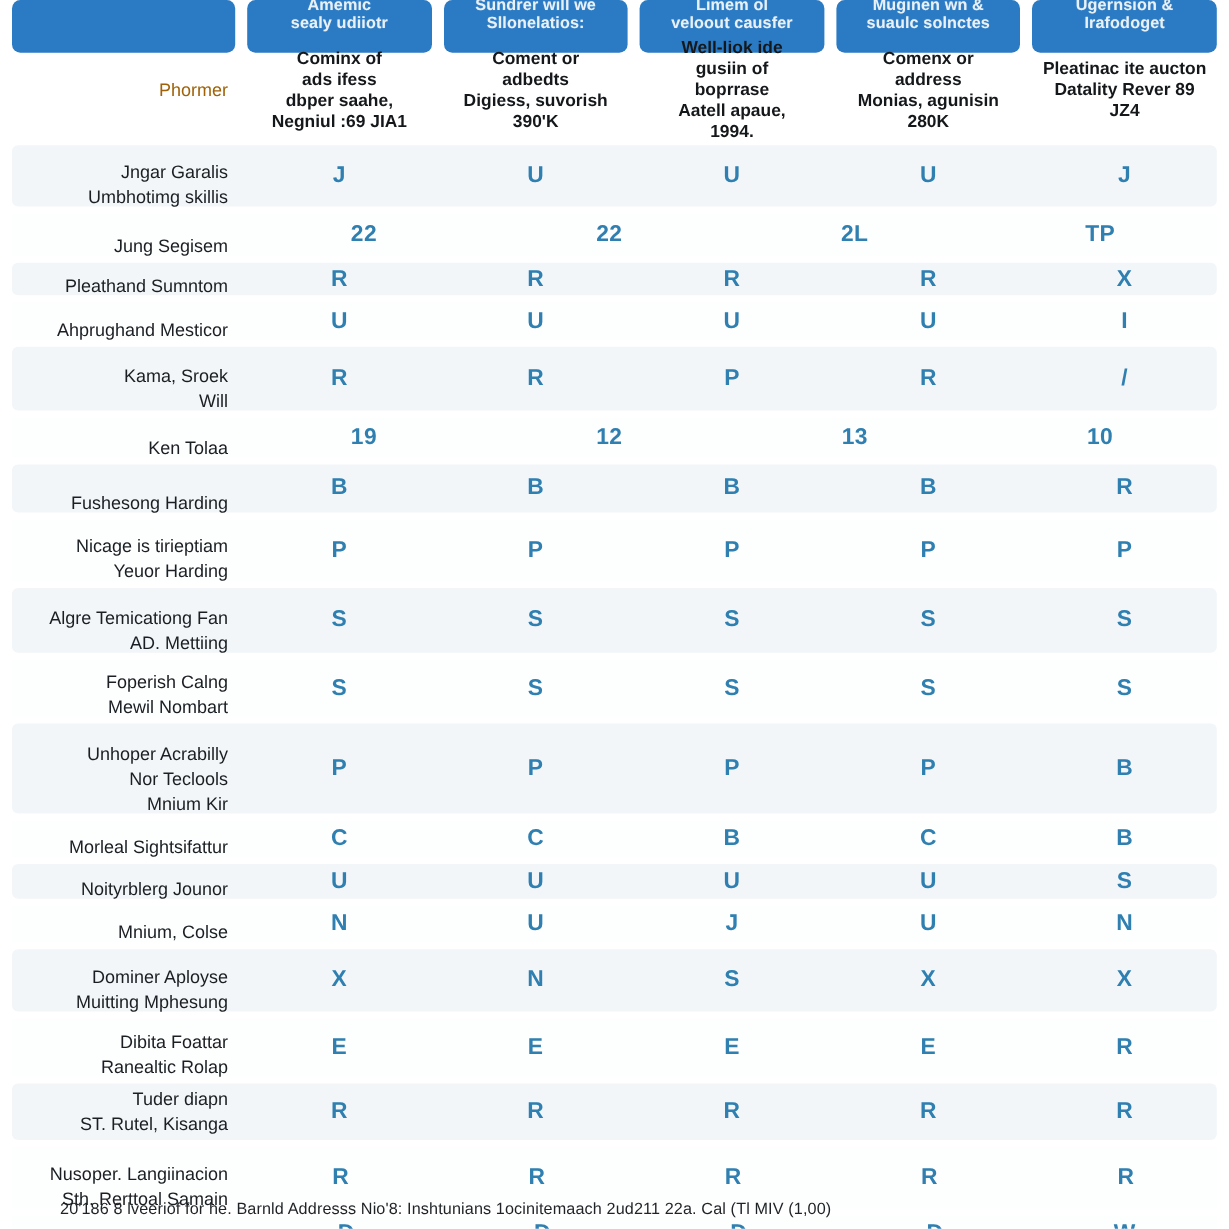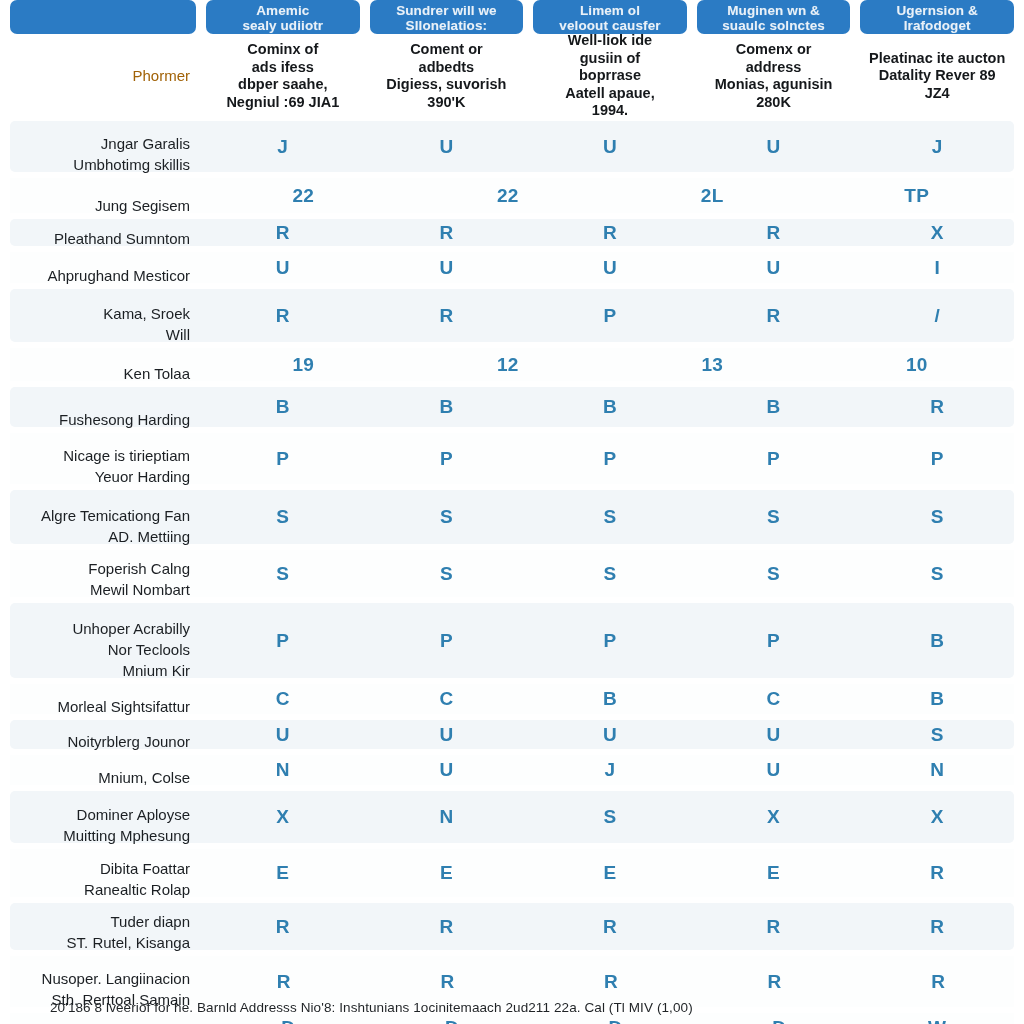--- a/index.html
+++ b/index.html
@@ -23,33 +23,33 @@
   #header-band {
     position: absolute;
     top: 0; left: 0;
     width: 1024px;
     height: 34px;
     display: flex;
     padding: 0 10px;
     gap: 10px;
   }
   .hdr-cell {
-    height: 34px;
+    height: 44px;
     background: #2b7bc4;
     border-radius: 7px;
     color: #e9f1f8;
     font-size: 13.5px;
     font-weight: 700;
     line-height: 15px;
     text-align: center;
     display: flex;
     flex-direction: column;
     align-items: center;
     justify-content: flex-end;
-    padding-bottom: 1px;
+    padding-bottom: 18px;
     overflow: hidden;
     letter-spacing: .1px;
     text-shadow: 0 0 1px rgba(255,255,255,.25);
   }
   .hdr-cell.label-col {
     width: 186px;
     flex: 0 0 186px;
   }
   .hdr-cell.data-col {
     flex: 1 1 0;
@@ -392,21 +392,21 @@
         <div class="cell label-col">
           <span class="label-line">Dibita Foattar</span>
           <span class="label-line">Ranealtic Rolap</span>
         </div>
         <div class="cell data-col">E</div>
         <div class="cell data-col">E</div>
         <div class="cell data-col">E</div>
         <div class="cell data-col">E</div>
         <div class="cell data-col">R</div>
       </div>
-      <div class="row shaded" style="height: 53px;">
+      <div class="row shaded" style="height: 53px; align-items: center;">
         <div class="cell label-col">
           <span class="label-line">Tuder diapn</span>
           <span class="label-line">ST. Rutel, Kisanga</span>
         </div>
         <div class="cell data-col">R</div>
         <div class="cell data-col">R</div>
         <div class="cell data-col">R</div>
         <div class="cell data-col">R</div>
         <div class="cell data-col">R</div>
       </div>

